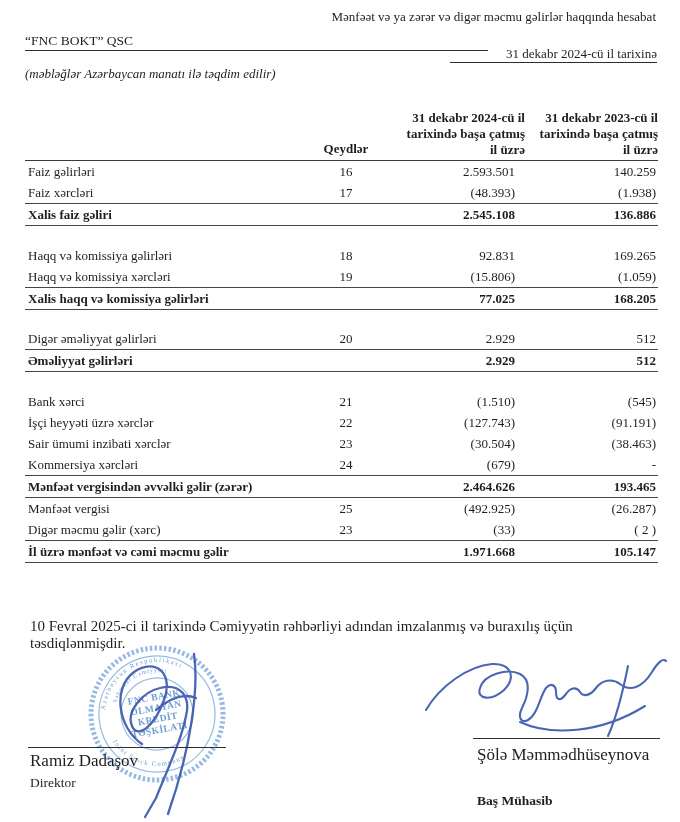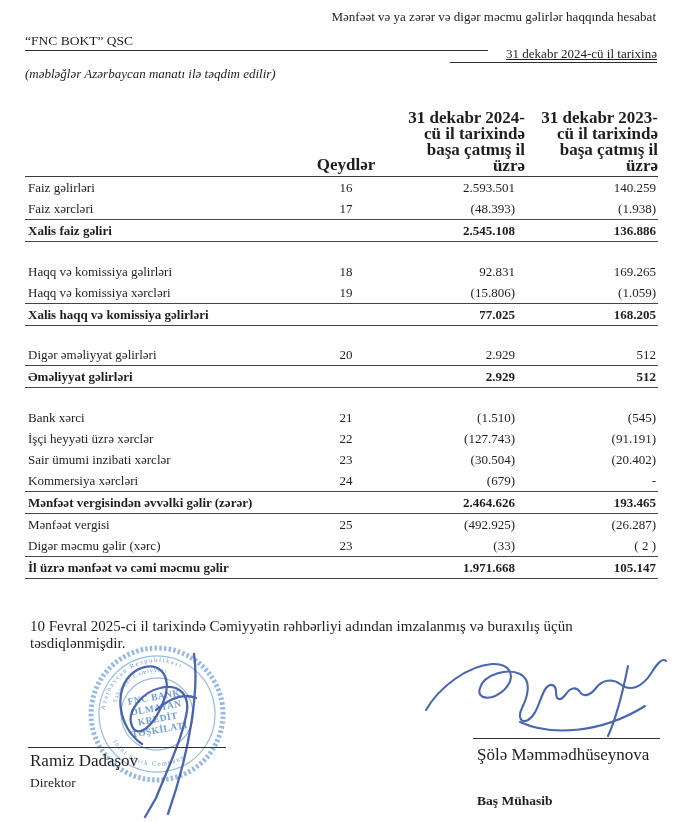--- a/index.html
+++ b/index.html
@@ -21,35 +21,34 @@
   #company-line {
     position:absolute; top:33px; left:25px; width:463px; height:18px;
     border-bottom:1.3px solid #2e2e2e;
     font-size:13.5px;
   }
   #report-date-line {
     position:absolute; top:36px; left:450px; width:207px; height:27px;
     border-bottom:1.3px solid #2e2e2e;
     text-align:right; font-size:13px;
     padding-top:10px;
-    text-decoration:underline;
   }
   #currency-note {
     position:absolute; top:66px; left:25px;
     font-style:italic; font-size:13px;
   }
   
   #statement-table-wrap { position:absolute; top:108px; left:25px; width:633px; }
   table { border-collapse:collapse; width:100%; table-layout:fixed; font-size:13px; }
   col.c-label { width:290px; }
   col.c-note  { width:62px; }
   col.c-v2024 { width:148px; }
   col.c-v2023 { width:133px; }
   th, td { vertical-align:bottom; padding:2px 0 2px 0; line-height:17px; }
-  thead th { border-bottom:1.5px solid #3a3a3a; font-size:17px; line-height:16px; }
+  thead th { border-bottom:1.5px solid #3a3a3a; font-size:13px; line-height:16px; }
   th.h-note { text-align:center; vertical-align:bottom; padding-bottom:3px; }
   th.h-val  { text-align:right; }
   th.h-val .hv-inner { max-width:120px; margin-left:auto; text-align:right; }
   td.c-label { text-align:left; padding-left:3px; }
   td.c-note  { text-align:center; }
   td.c-v2024 { text-align:right; padding-right:10px; }
   td.c-v2023 { text-align:right; padding-right:2px; }
   tr.row-bold td { font-weight:bold; }
   tr.line-below td { border-bottom:1.4px solid #454545; }
   tr.spacer td { height:19px; padding:0; border:none; }
@@ -168,21 +167,21 @@
           <tr>
             <td class="c-label">İşçi heyyəti üzrə xərclər</td>
             <td class="c-note">22</td>
             <td class="c-v2024">(127.743)</td>
             <td class="c-v2023">(91.191)</td>
           </tr>
           <tr>
             <td class="c-label">Sair ümumi inzibati xərclər</td>
             <td class="c-note">23</td>
             <td class="c-v2024">(30.504)</td>
-            <td class="c-v2023">(20.402)</td>
+            <td class="c-v2023">(38.463)</td>
           </tr>
           <tr class="line-below">
             <td class="c-label">Kommersiya xərcləri</td>
             <td class="c-note">24</td>
             <td class="c-v2024">(679)</td>
             <td class="c-v2023">-</td>
           </tr>
           <tr class="row-bold line-below">
             <td class="c-label">Mənfəət vergisindən əvvəlki gəlir (zərər)</td>
             <td class="c-note"></td>

